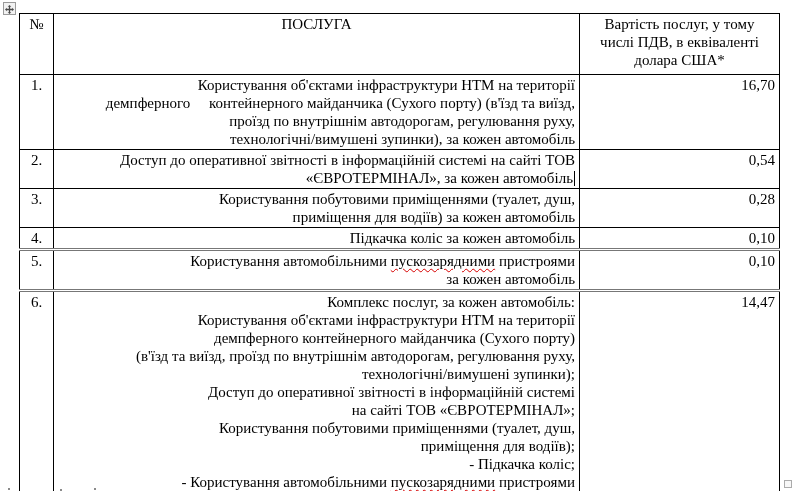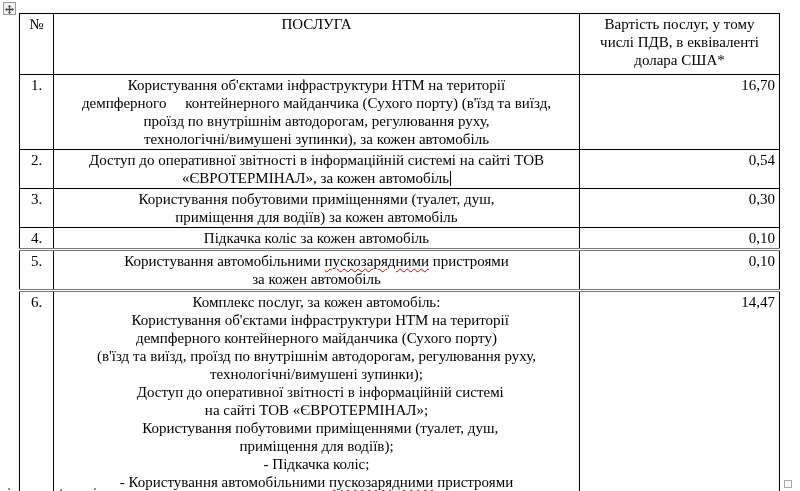--- a/index.html
+++ b/index.html
@@ -57,21 +57,21 @@
   col.c-num     { width: 34px; }
   col.c-service { width: 526px; }
   col.c-price   { width: 200px; }
 
   th.h-num     { text-align: center; }
   th.h-service { text-align: center; height: 61px; margin-top: 48px; }
   th.h-price   { text-align: center; white-space: pre-wrap; }
 
   td.col-num   { text-align: center; white-space: pre; }
   td.col-service {
-    text-align: center;
+    text-align: right;
     white-space: pre;          
   }
   td.col-price { text-align: right; white-space: pre; }
 
   tr.double-top td { border-top: 3px double #777777; }
 
   .misspelled {
     text-decoration: underline;
     text-decoration-style: wavy;
     text-decoration-color: #d60000;
@@ -169,21 +169,21 @@
         <tr>
           <td class="col-num">2.</td>
           <td class="col-service">Доступ до оперативної звітності в інформаційній системі на сайті ТОВ
 «ЄВРОТЕРМІНАЛ», за кожен автомобіль<span class="text-cursor"></span></td>
           <td class="col-price">0,54</td>
         </tr>
         <tr>
           <td class="col-num">3.</td>
           <td class="col-service">Користування побутовими приміщеннями (туалет, душ,
 приміщення для водіїв) за кожен автомобіль</td>
-          <td class="col-price">0,30</td>
+          <td class="col-price">0,28</td>
         </tr>
         <tr>
           <td class="col-num">4.</td>
           <td class="col-service">Підкачка коліс за кожен автомобіль</td>
           <td class="col-price">0,10</td>
         </tr>
         <tr class="double-top">
           <td class="col-num">5.</td>
           <td class="col-service">Користування автомобільними <span class="misspelled">пускозарядними</span> пристроями
 за кожен автомобіль</td>

